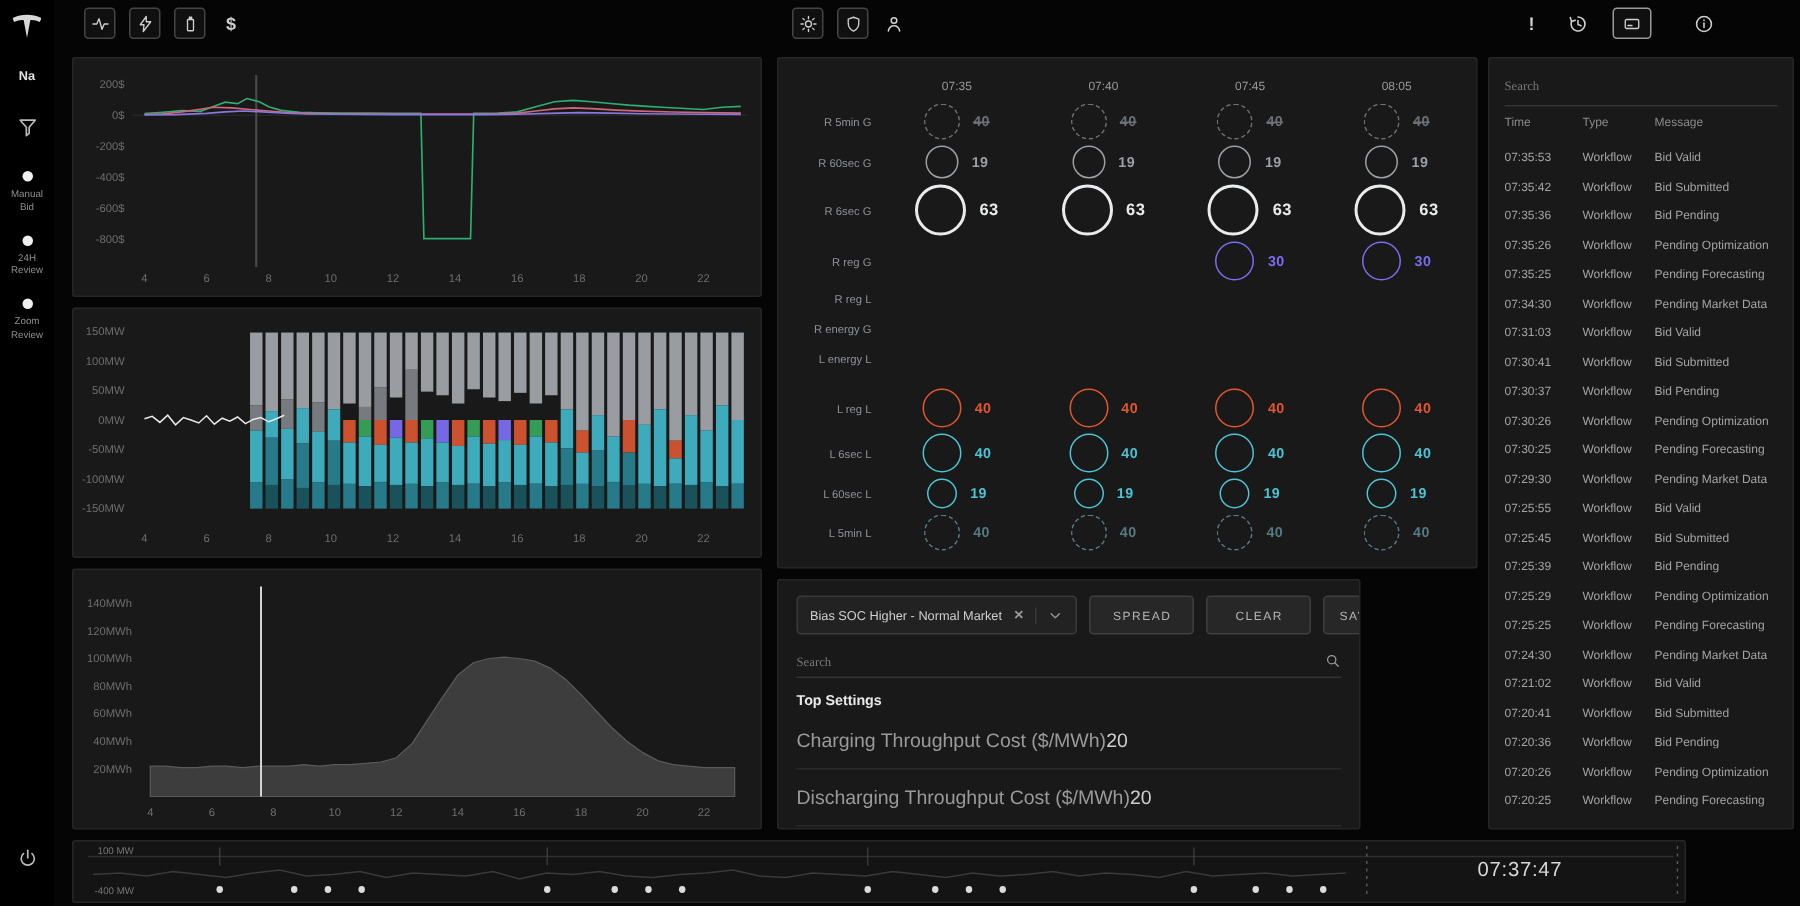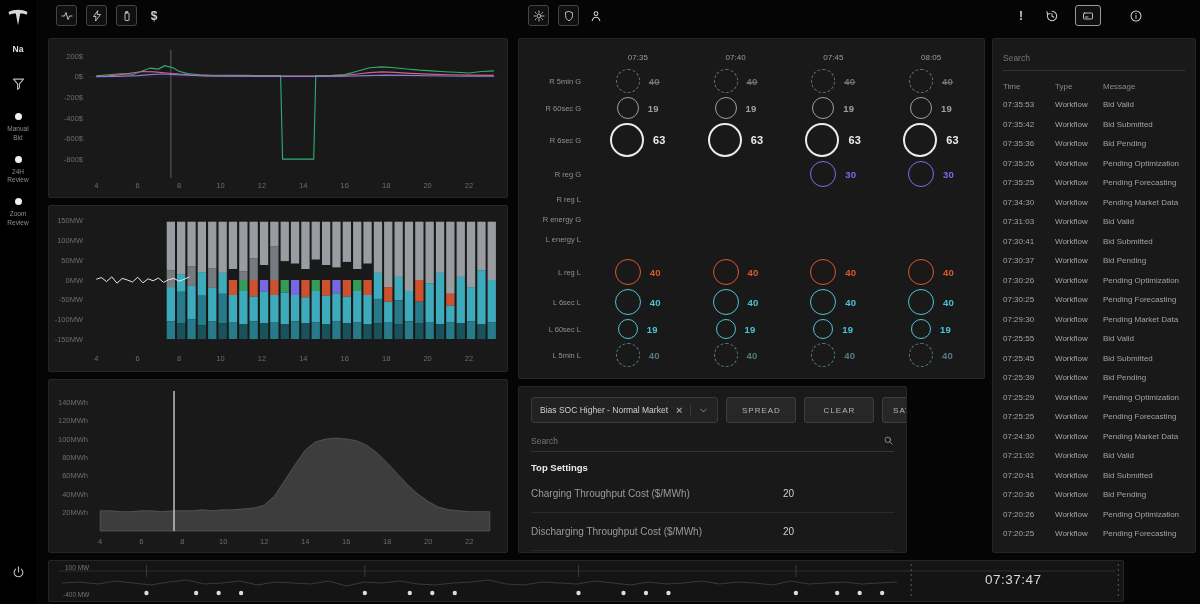--- a/index.html
+++ b/index.html
@@ -50,31 +50,31 @@
 #settingsPanel{left:518px;top:386px;width:389px;height:167px;padding:10px 12px;overflow:hidden}
 .set-top{display:flex;gap:8px;margin-bottom:12px}
 .preset{flex:1;height:26px;border:1px solid #3a3a3a;background:#222;border-radius:3px;display:flex;align-items:center;padding:0 8px;gap:8px;cursor:pointer}
 .preset-label{flex:1;font-size:8.5px;color:#cfcfcf;white-space:nowrap;overflow:hidden}
 .preset-x{color:#9a9a9a;font-size:11px;font-weight:700}
 .preset-chev{display:flex;border-left:1px solid #3a3a3a;padding-left:7px}
 .preset-chev .ic{width:11px;height:11px;stroke:#9a9a9a}
 .abtn{min-width:70px;height:26px;background:#272727;border:1px solid #3e3e3e;border-radius:3px;color:#b5b5b5;font-size:8px;letter-spacing:1px;font-family:inherit;cursor:pointer}
 .abtn-sm{min-width:46px}
 .set-search{display:flex;align-items:center;border-bottom:1px solid #333;padding-bottom:5px;margin-bottom:6px}
-.uinput{flex:1;background:transparent;border:none;outline:none;color:#cfcfcf;font-size:8.5px;font-family:Liberation Sans, sans-serif}
+.uinput{flex:1;background:transparent;border:none;outline:none;color:#cfcfcf;font-size:8.5px;font-family:Liberation Serif, serif}
 .uinput::placeholder{color:#767676}
 .mag .ic{width:11px;height:11px;stroke:#9a9a9a}
 .set-section{font-size:9.5px;font-weight:700;color:#e9e9e9;margin:10px 0 2px}
-.srow{display:flex;justify-content:space-between;align-items:center;height:38px;border-bottom:1px solid #2a2a2a;font-size:10px}
+.srow{display:flex;align-items:center;height:38px;border-bottom:1px solid #2a2a2a;font-size:13px}
 .slabel{color:#9a9a9a}
 .sval{color:#cfcfcf;padding-right:100px}
 
 #logPanel{left:992px;top:38px;width:204px;height:515px;padding:8px 10px;overflow:hidden}
 .log-search{border-bottom:1px solid #333;padding-bottom:5px;margin-bottom:6px}
-.log-head{display:flex;height:18px;align-items:center;font-size:8px;color:#8a8a8a}
+.log-head{display:flex;height:18px;align-items:flex-start;font-size:8px;color:#8a8a8a}
 .lrow{display:flex;height:19.5px;align-items:center;font-size:8px;color:#a3a3a3}
 .lcol0{width:52px;flex:none}
 .lcol1{width:48px;flex:none}
 .lcol2{flex:1;white-space:nowrap;overflow:hidden;text-overflow:ellipsis}
 
 #timelinePanel{left:48px;top:560px;width:1076px;height:42px;background:#141414}
 #timelineSvg{position:absolute;left:0;top:0;width:100%;height:100%}
 .tl-top{position:absolute;left:16px;top:3px;font-size:6.5px;color:#757575}
 .tl-bot{position:absolute;left:14px;bottom:3px;font-size:6.5px;color:#757575}
 .tl-now{position:absolute;left:936px;top:11px;font-size:13.5px;color:#d8d8d8;letter-spacing:.5px}

